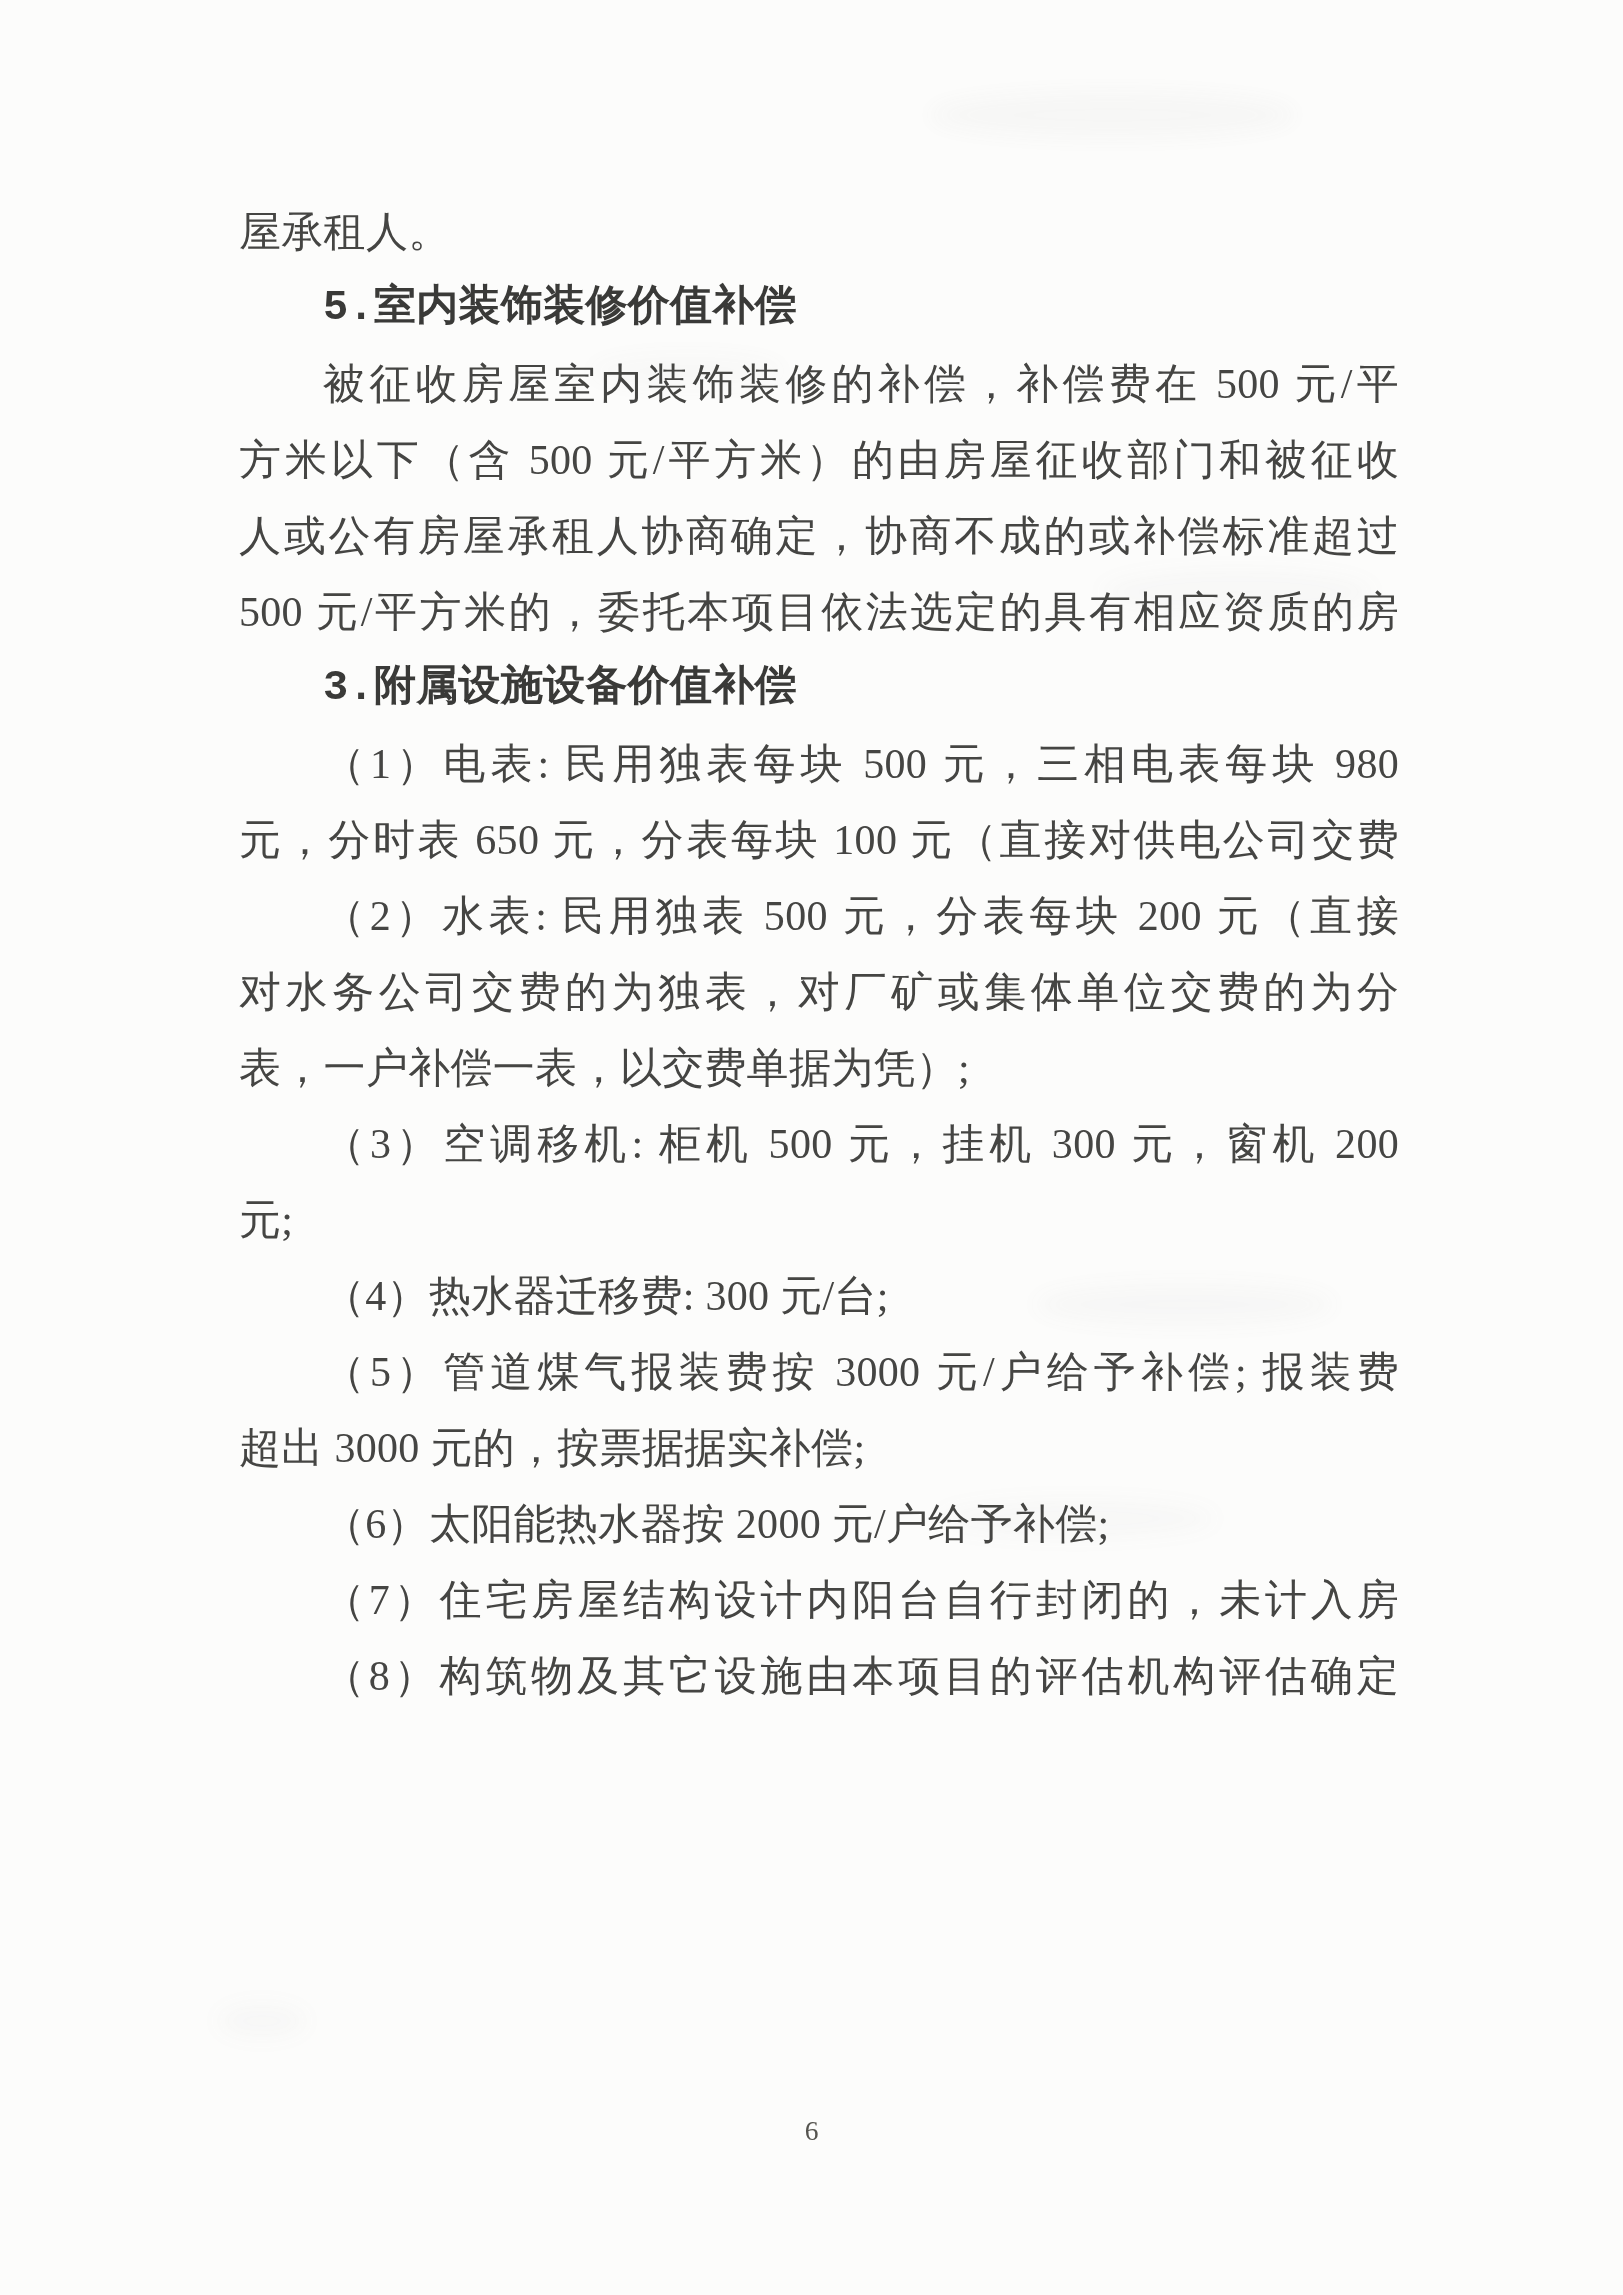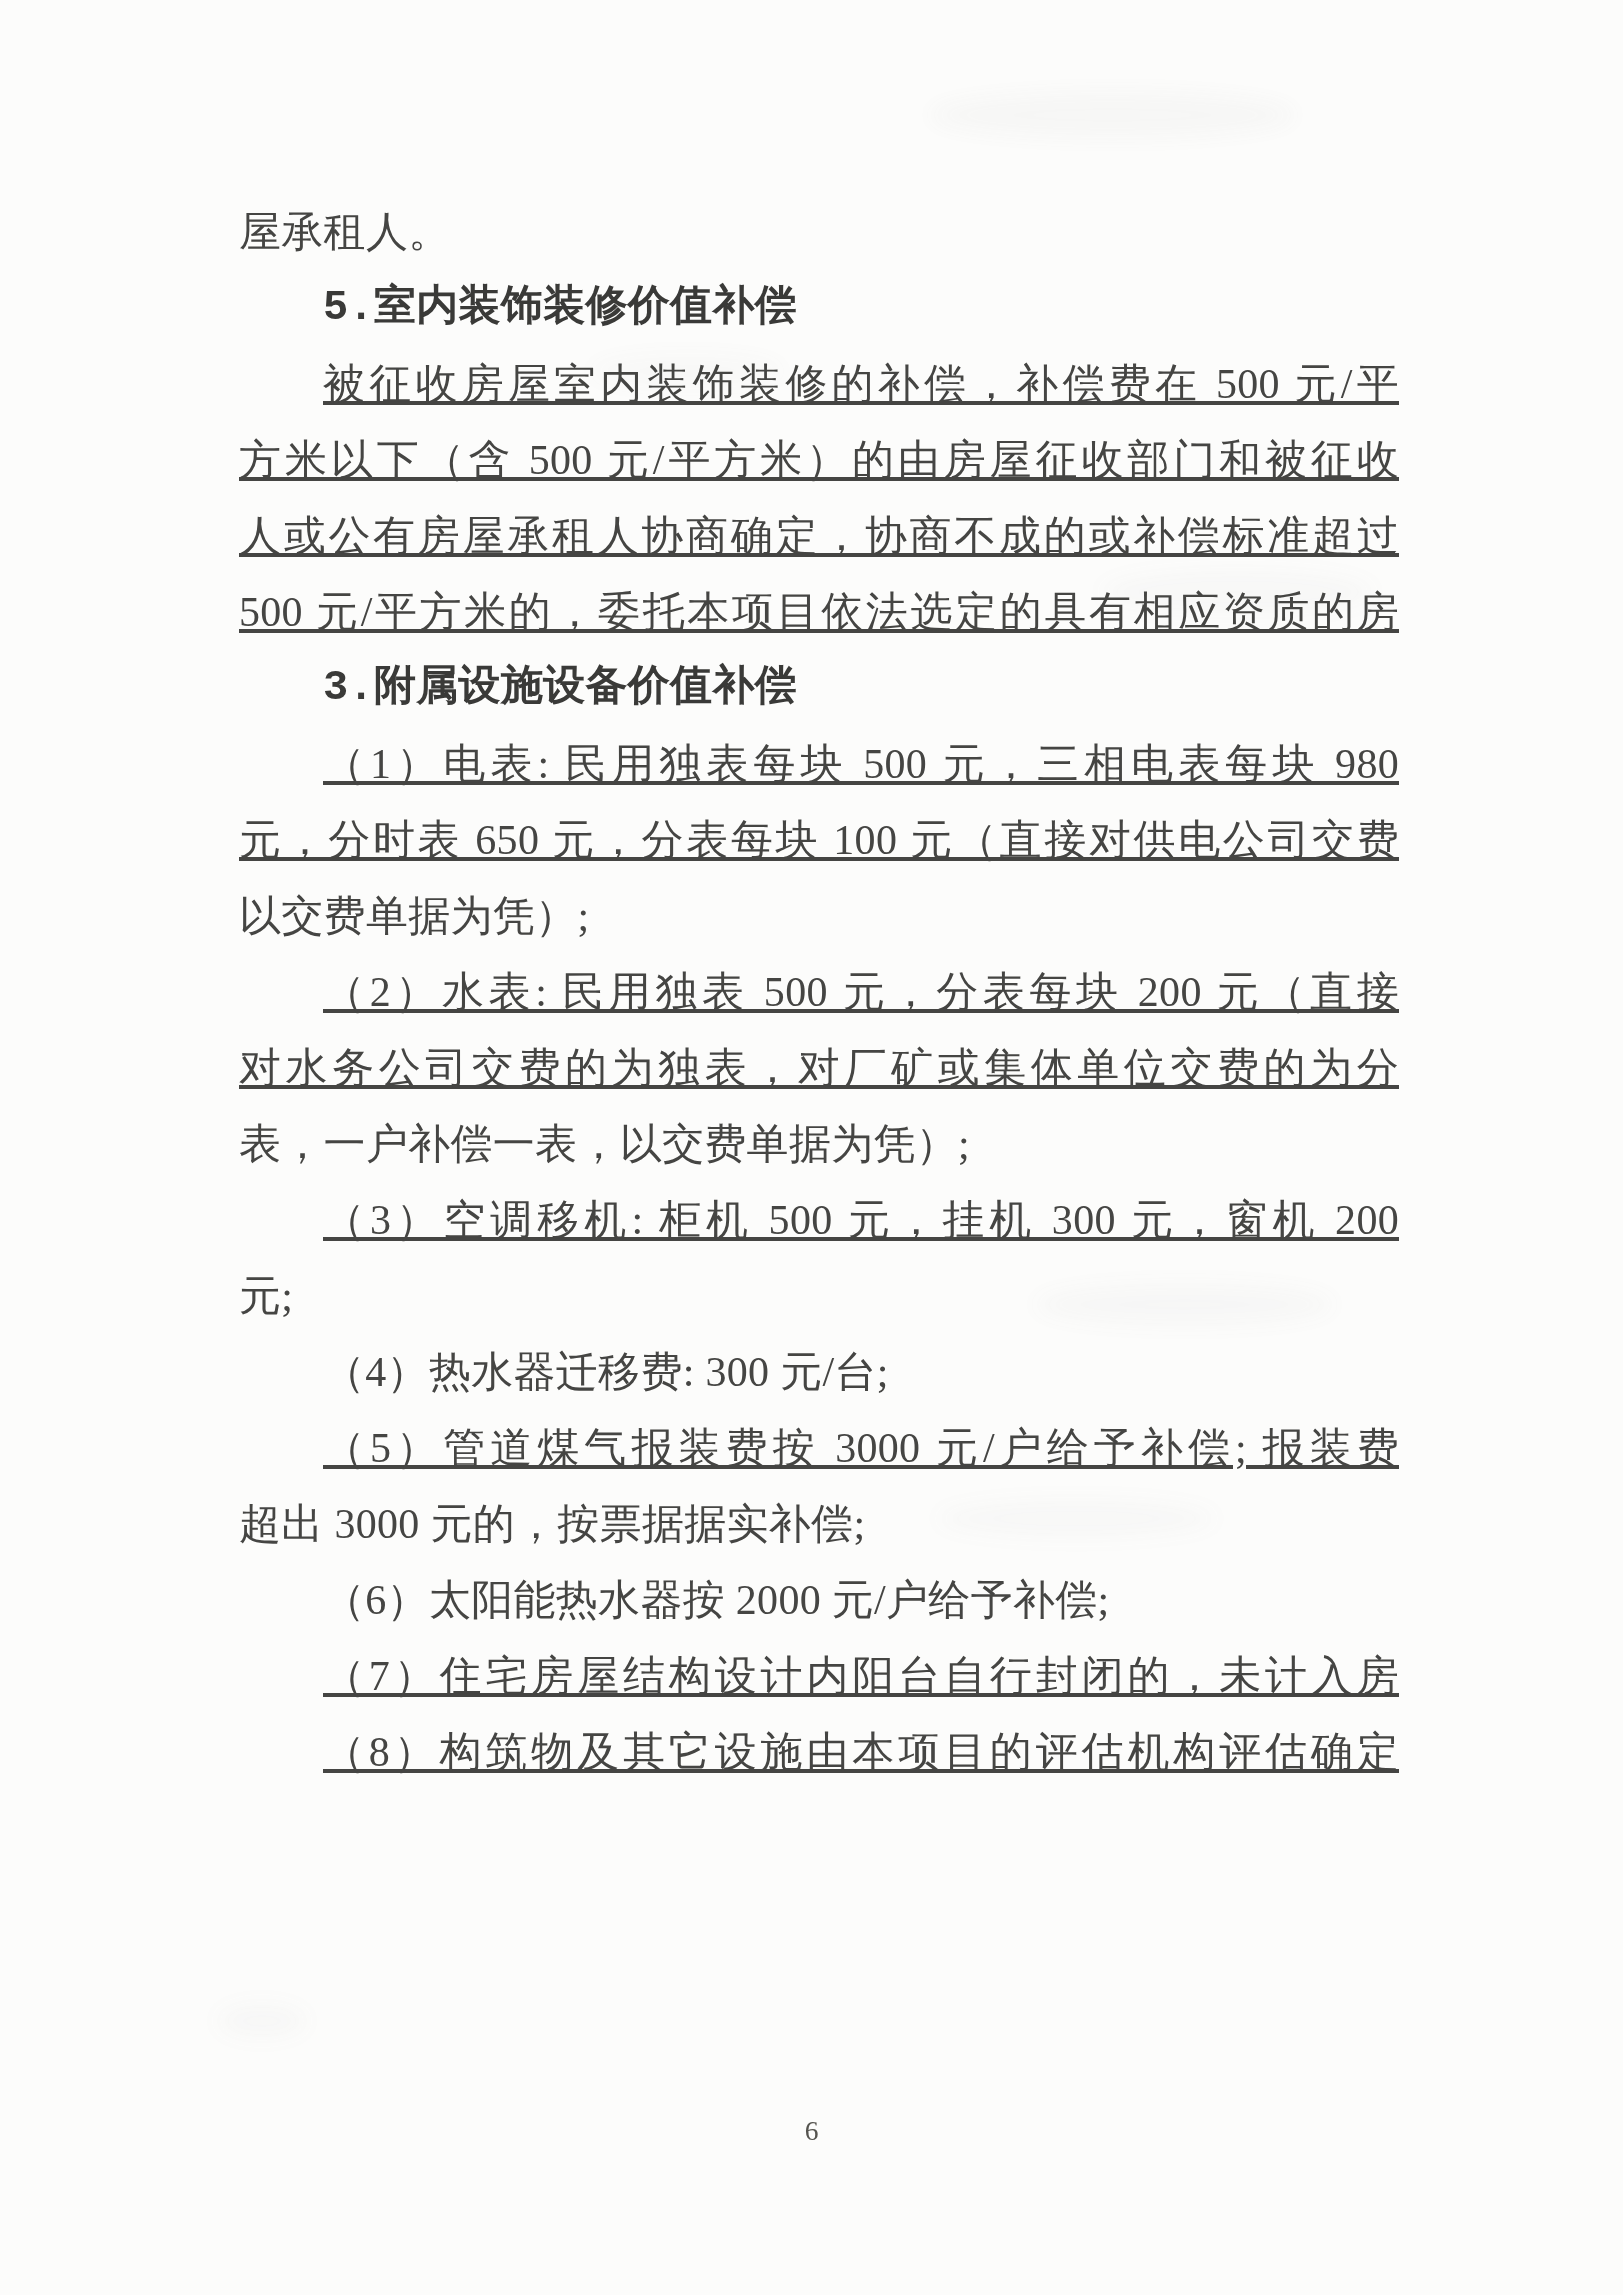--- a/index.html
+++ b/index.html
@@ -44,21 +44,20 @@
     line-height: 76px;
     color: #454543;
     letter-spacing: 0.3px;
   }
   .line {
     min-height: 76px;
   }
   .line.fill {
     text-align: justify;
     text-align-last: justify;
-    text-decoration: underline;
   }
   .line.indent {
     text-indent: 2em;
   }
   .line.heading {
     font-family: Liberation Mono, monospace;
     font-weight: 700;
     color: #3a3a38;
   }
   .page-number {
@@ -87,21 +86,20 @@
   <div class="text-block">
       <div class="line body">屋承租人。</div>
       <div class="line heading indent">5.室内装饰装修价值补偿</div>
       <div class="line body fill indent">被征收房屋室内装饰装修的补偿，补偿费在 500 元/平</div>
       <div class="line body fill">方米以下（含 500 元/平方米）的由房屋征收部门和被征收</div>
       <div class="line body fill">人或公有房屋承租人协商确定，协商不成的或补偿标准超过</div>
       <div class="line body fill">500 元/平方米的，委托本项目依法选定的具有相应资质的房</div>
       <div class="line heading indent">3.附属设施设备价值补偿</div>
       <div class="line body fill indent">（1）电表: 民用独表每块 500 元，三相电表每块 980</div>
       <div class="line body fill">元，分时表 650 元，分表每块 100 元（直接对供电公司交费</div>
-      <div class="line body">以交费单据为凭）;</div>
       <div class="line body fill indent">（2）水表: 民用独表 500 元，分表每块 200 元（直接</div>
       <div class="line body fill">对水务公司交费的为独表，对厂矿或集体单位交费的为分</div>
       <div class="line body">表，一户补偿一表，以交费单据为凭）;</div>
       <div class="line body fill indent">（3）空调移机: 柜机 500 元，挂机 300 元，窗机 200</div>
       <div class="line body">元;</div>
       <div class="line body indent">（4）热水器迁移费: 300 元/台;</div>
       <div class="line body fill indent">（5）管道煤气报装费按 3000 元/户给予补偿; 报装费</div>
       <div class="line body">超出 3000 元的，按票据据实补偿;</div>
       <div class="line body indent">（6）太阳能热水器按 2000 元/户给予补偿;</div>
       <div class="line body fill indent">（7）住宅房屋结构设计内阳台自行封闭的，未计入房</div>

